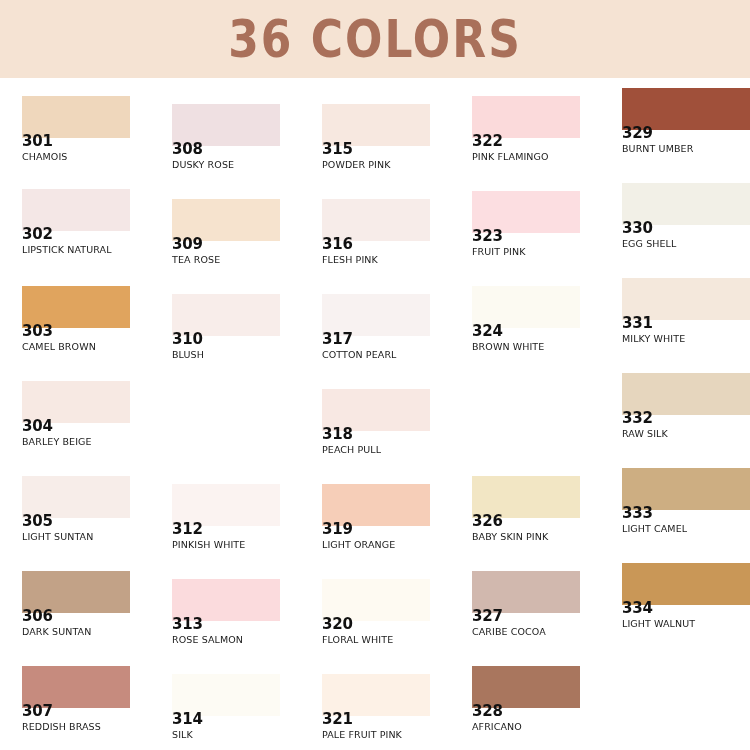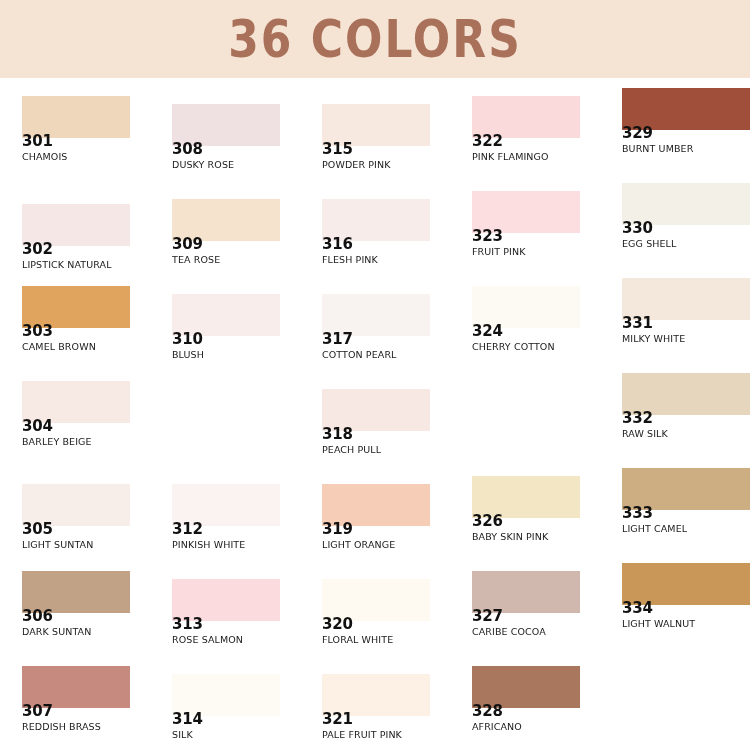--- a/index.html
+++ b/index.html
@@ -107,36 +107,36 @@
   <div id="header-title" style="color: rgb(169, 112, 90);">36 COLORS</div>
 </div>
 
 <div id="swatch-grid">
     <div class="swatch-column col-0">
       <div class="swatch-cell" style="top: 18px;">
         <div class="swatch-chip" style="background: rgb(239, 215, 188);"></div>
         <div class="swatch-code">301</div>
         <div class="swatch-label">CHAMOIS</div>
       </div>
-      <div class="swatch-cell" style="top: 126px;">
+      <div class="swatch-cell" style="top: 111px;">
         <div class="swatch-chip" style="background: rgb(244, 231, 230);"></div>
         <div class="swatch-code">302</div>
         <div class="swatch-label">LIPSTICK NATURAL</div>
       </div>
       <div class="swatch-cell" style="top: 208px;">
         <div class="swatch-chip" style="background: rgb(224, 164, 94);"></div>
         <div class="swatch-code">303</div>
         <div class="swatch-label">CAMEL BROWN</div>
       </div>
       <div class="swatch-cell" style="top: 303px;">
         <div class="swatch-chip" style="background: rgb(247, 233, 227);"></div>
         <div class="swatch-code">304</div>
         <div class="swatch-label">BARLEY BEIGE</div>
       </div>
-      <div class="swatch-cell" style="top: 398px; margin-top: 8px;">
+      <div class="swatch-cell" style="top: 398px;">
         <div class="swatch-chip" style="background: rgb(247, 237, 233);"></div>
         <div class="swatch-code">305</div>
         <div class="swatch-label">LIGHT SUNTAN</div>
       </div>
       <div class="swatch-cell" style="top: 493px;">
         <div class="swatch-chip" style="background: rgb(194, 162, 135);"></div>
         <div class="swatch-code">306</div>
         <div class="swatch-label">DARK SUNTAN</div>
       </div>
       <div class="swatch-cell" style="top: 588px;">
@@ -221,21 +221,21 @@
         <div class="swatch-label">PINK FLAMINGO</div>
       </div>
       <div class="swatch-cell" style="top: 113px;">
         <div class="swatch-chip" style="background: rgb(252, 222, 225);"></div>
         <div class="swatch-code">323</div>
         <div class="swatch-label">FRUIT PINK</div>
       </div>
       <div class="swatch-cell" style="top: 208px;">
         <div class="swatch-chip" style="background: rgb(252, 250, 242);"></div>
         <div class="swatch-code">324</div>
-        <div class="swatch-label">CHERRY COTTON</div>
+        <div class="swatch-label">BROWN WHITE</div>
       </div>
       <div class="swatch-cell" style="top: 398px;">
         <div class="swatch-chip" style="background: rgb(242, 230, 196);"></div>
         <div class="swatch-code">326</div>
         <div class="swatch-label">BABY SKIN PINK</div>
       </div>
       <div class="swatch-cell" style="top: 493px;">
         <div class="swatch-chip" style="background: rgb(209, 184, 174);"></div>
         <div class="swatch-code">327</div>
         <div class="swatch-label">CARIBE COCOA</div>

